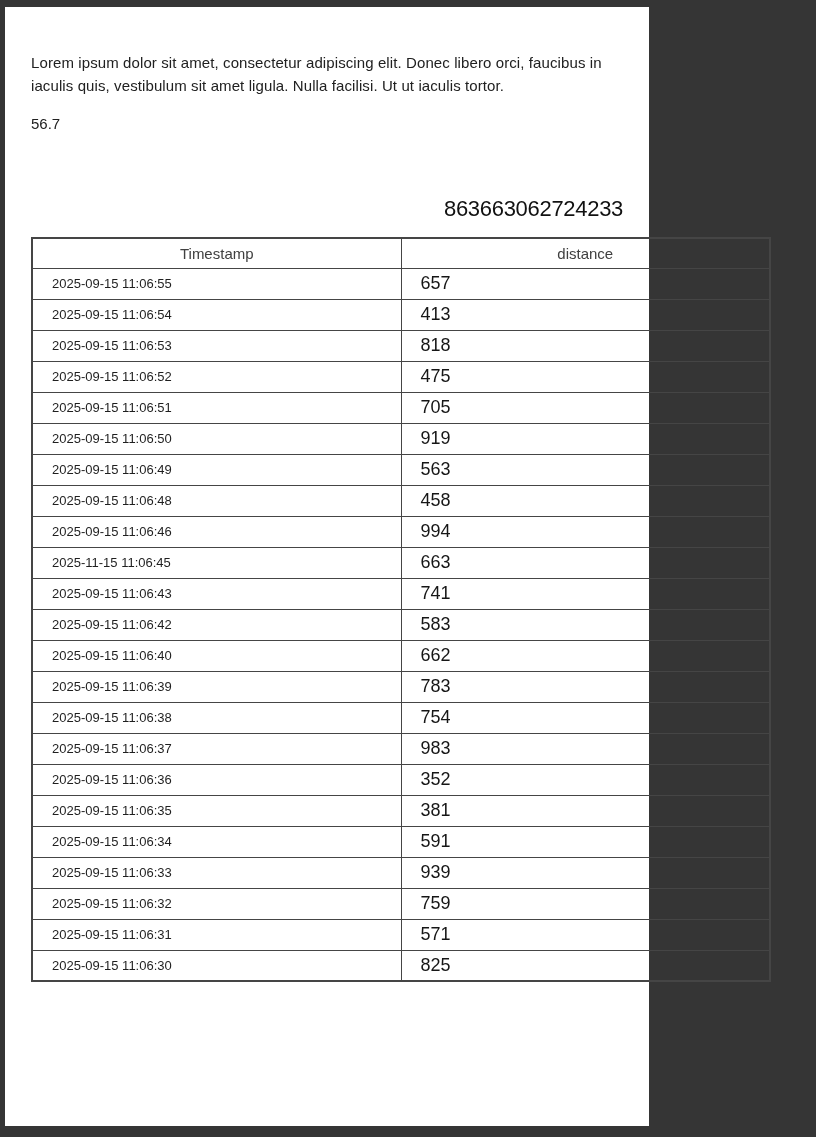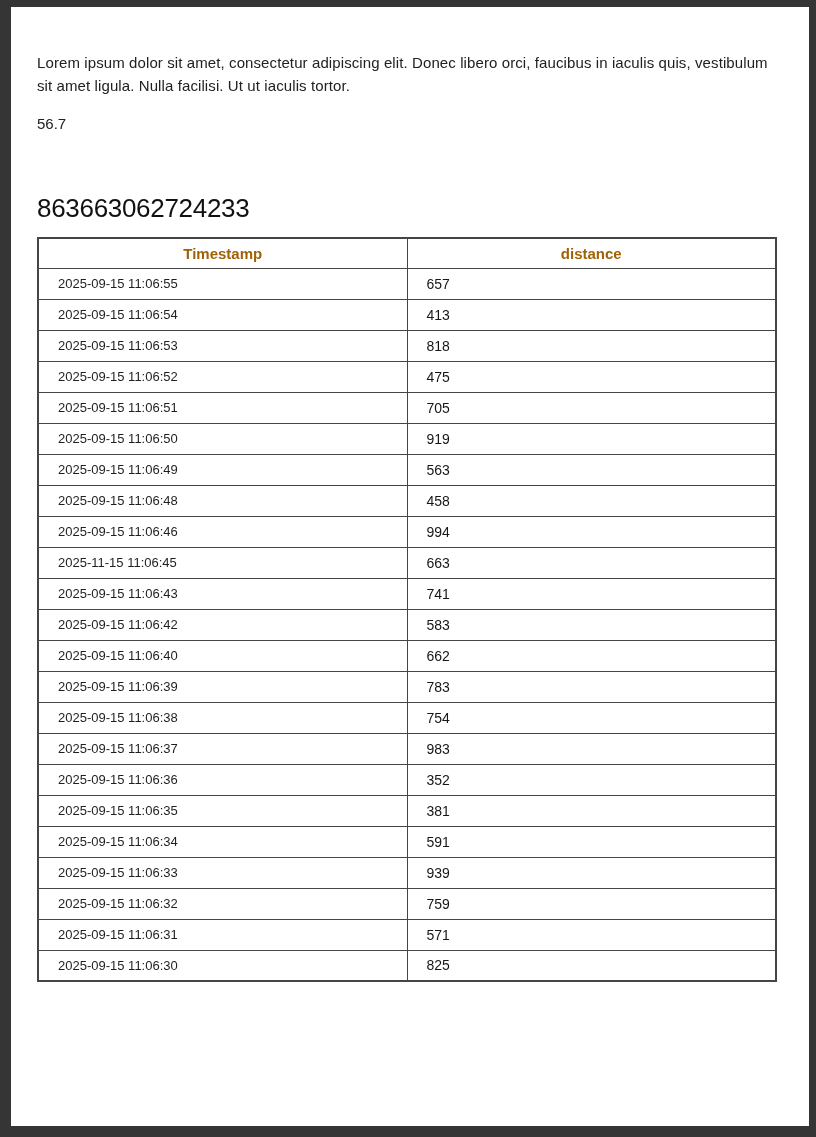--- a/index.html
+++ b/index.html
@@ -7,23 +7,23 @@
   body {
     width: 816px;
     height: 1137px;
     background: #353535;
     font-family: "Liberation Sans", "DejaVu Sans", sans-serif;
     overflow: hidden;
     position: relative;
   }
   .paper {
     position: absolute;
-    left: 11px;
+    left: 5px;
     top: 7px;
-    width: 798px;
+    width: 644px;
     height: 1119px;
     background: #ffffff;
   }
   .content {
     padding: 0 26px;
     color: #1f1f1f;
   }
   .paragraph {
     margin: 0;
     padding-top: 44px;
@@ -33,60 +33,60 @@
     color: #212121;
   }
   .metric-value {
     margin: 15px 0 0 0;
     font-size: 15px;
     line-height: 23px;
     color: #212121;
   }
   .doc-title {
     margin: 58px 0 1px 0;
-    font-size: 26px;
+    font-size: 22px;
     line-height: 31px;
     font-weight: 400;
     letter-spacing: -0.3px;
-    text-align: left;
+    text-align: right;
     color: #111111;
   }
   table.data-table {
     width: 740px;
     margin-top: 13px;
     border-collapse: collapse;
     table-layout: fixed;
   }
   table.data-table, table.data-table th, table.data-table td {
     border: 1px solid #454545;
   }
   table.data-table { border-width: 2px; }
   table.data-table th {
     height: 30px;
     font-size: 15px;
-    font-weight: 700;
+    font-weight: 400;
     text-align: center;
     vertical-align: middle;
-    color: #a16207;
+    color: #404040;
     padding: 0;
     width: 50%;
   }
   table.data-table td {
     height: 31px;
     vertical-align: middle;
     padding: 0 0 0 19px;
     overflow: hidden;
     white-space: nowrap;
   }
   td.col-timestamp {
     font-size: 13px;
     color: #1f1f1f;
   }
   td.col-distance {
-    font-size: 14px;
+    font-size: 18px;
     color: #161616;
   }
 </style>
 </head>
 <body>
 
 <div class="paper">
   <div class="content">
 
     <p class="paragraph">Lorem ipsum dolor sit amet, consectetur adipiscing elit. Donec libero orci, faucibus in iaculis quis, vestibulum sit amet ligula. Nulla facilisi. Ut ut iaculis tortor.</p>

